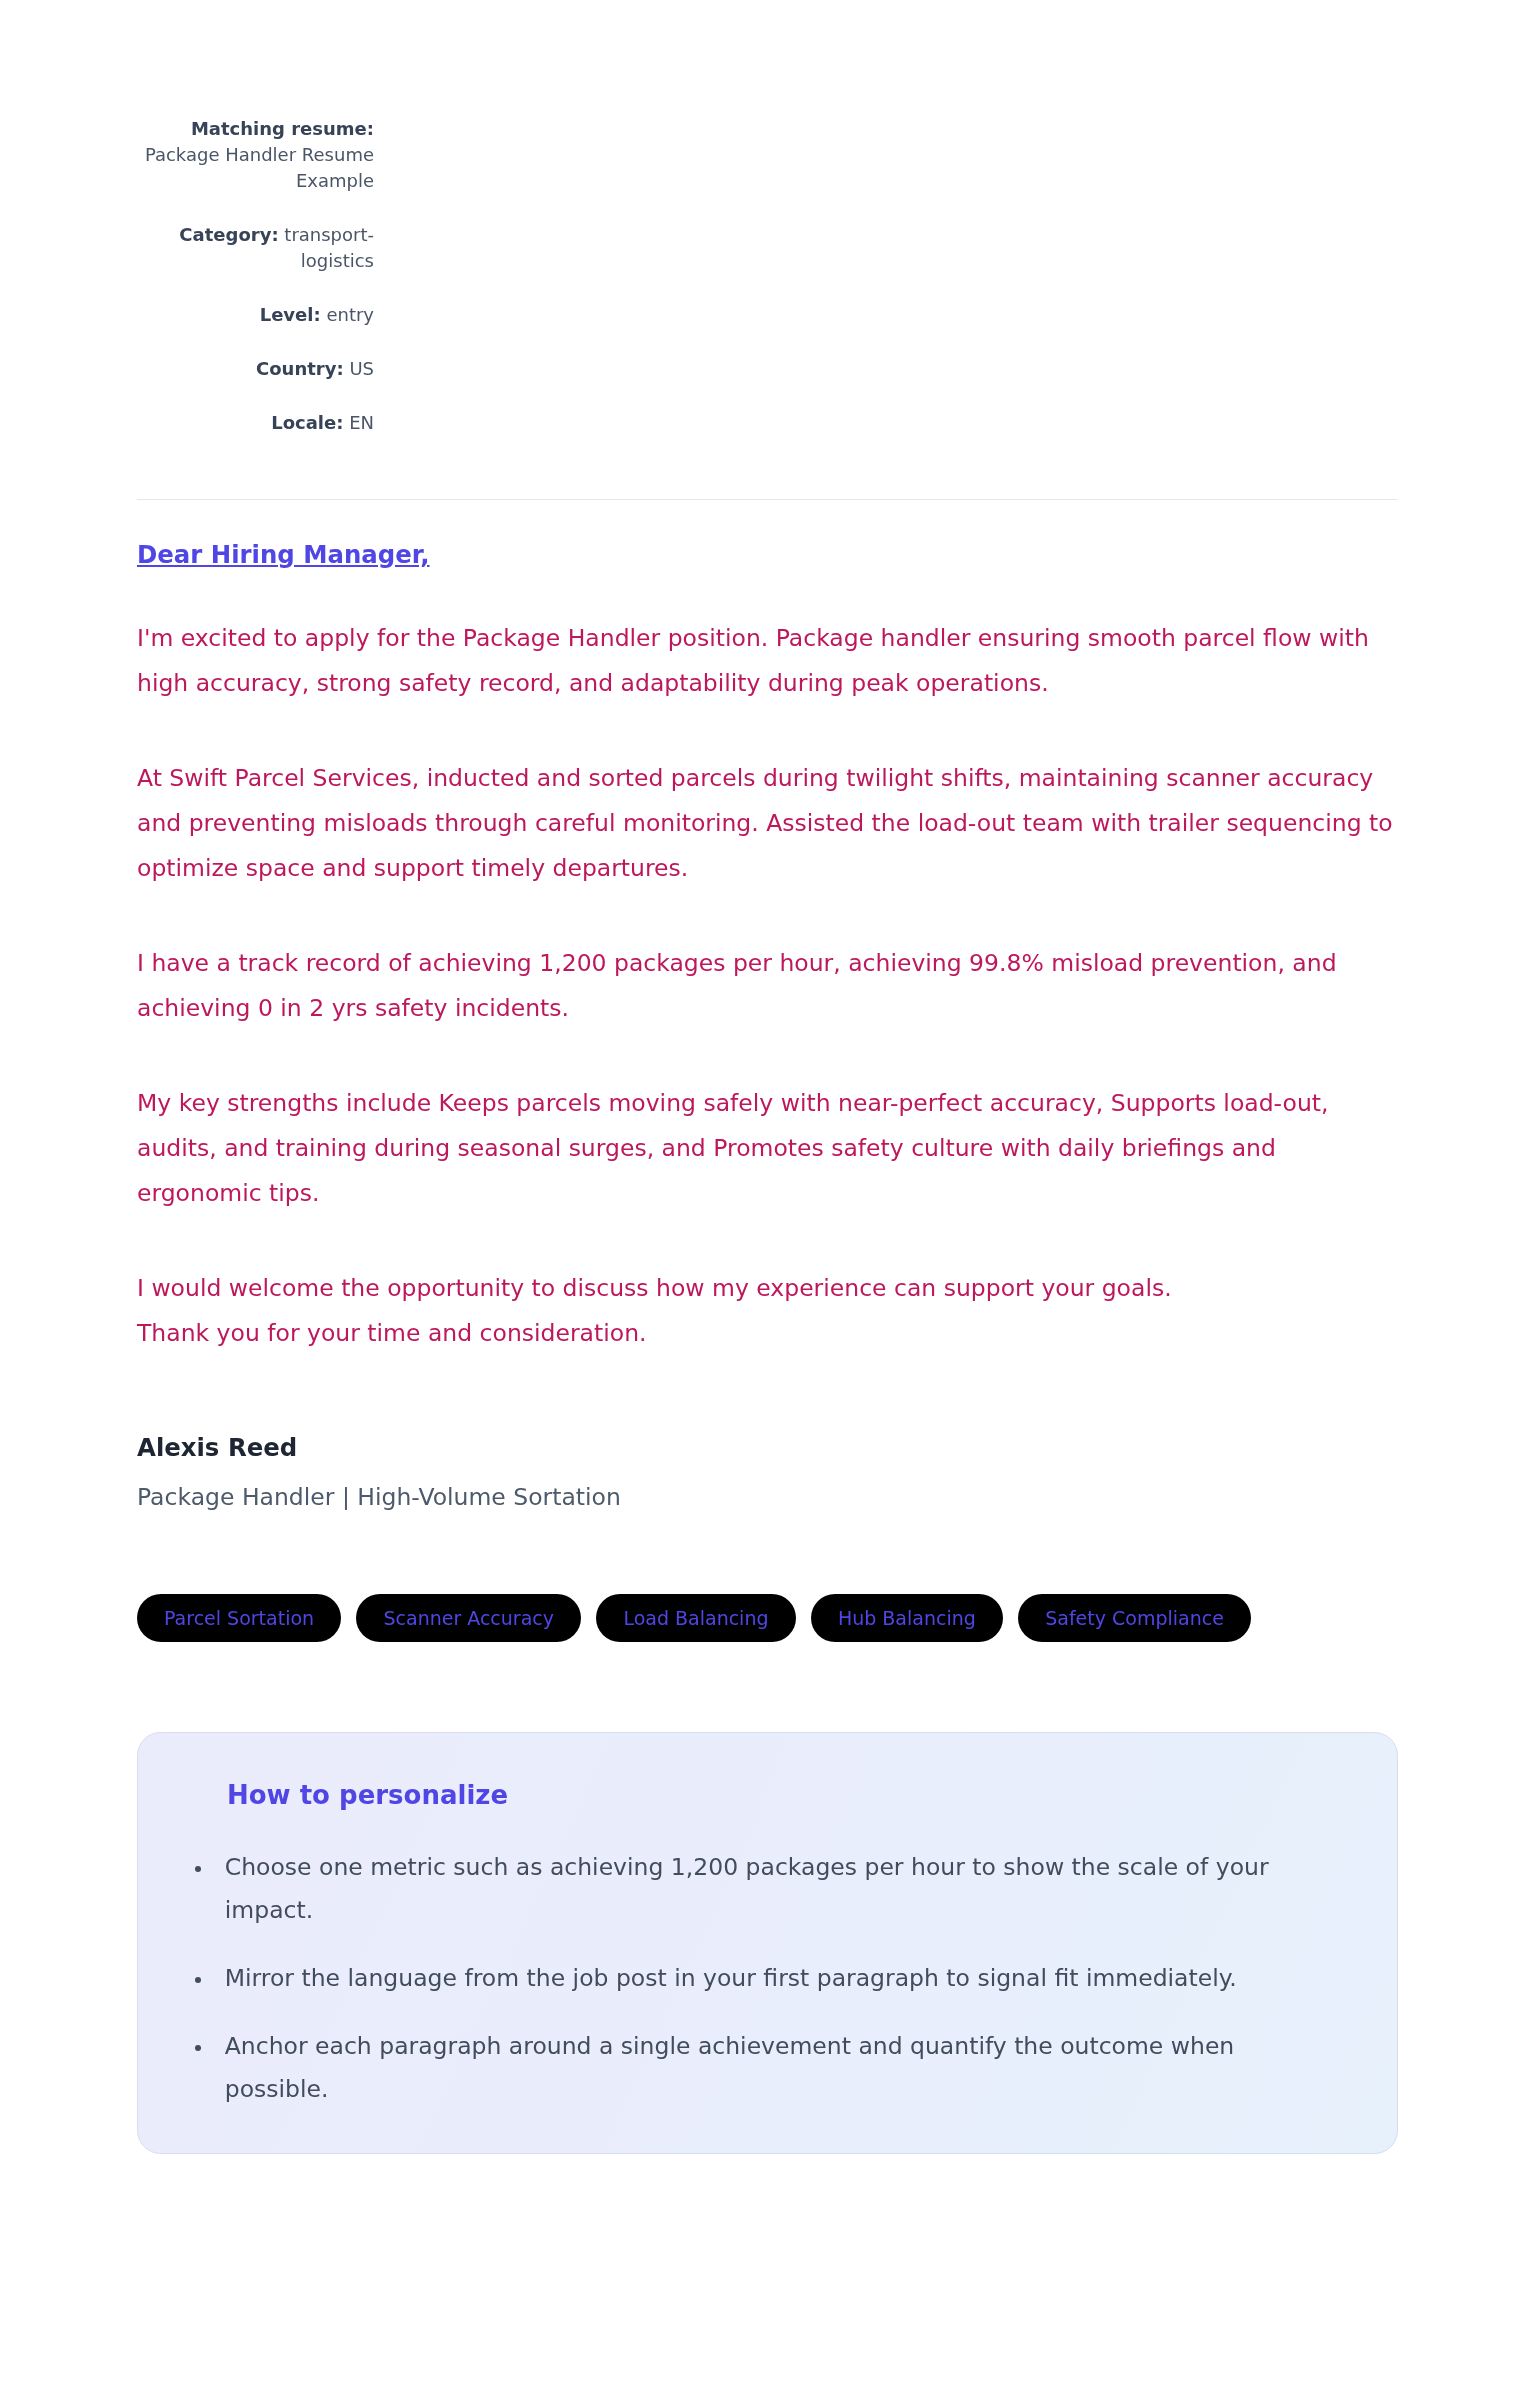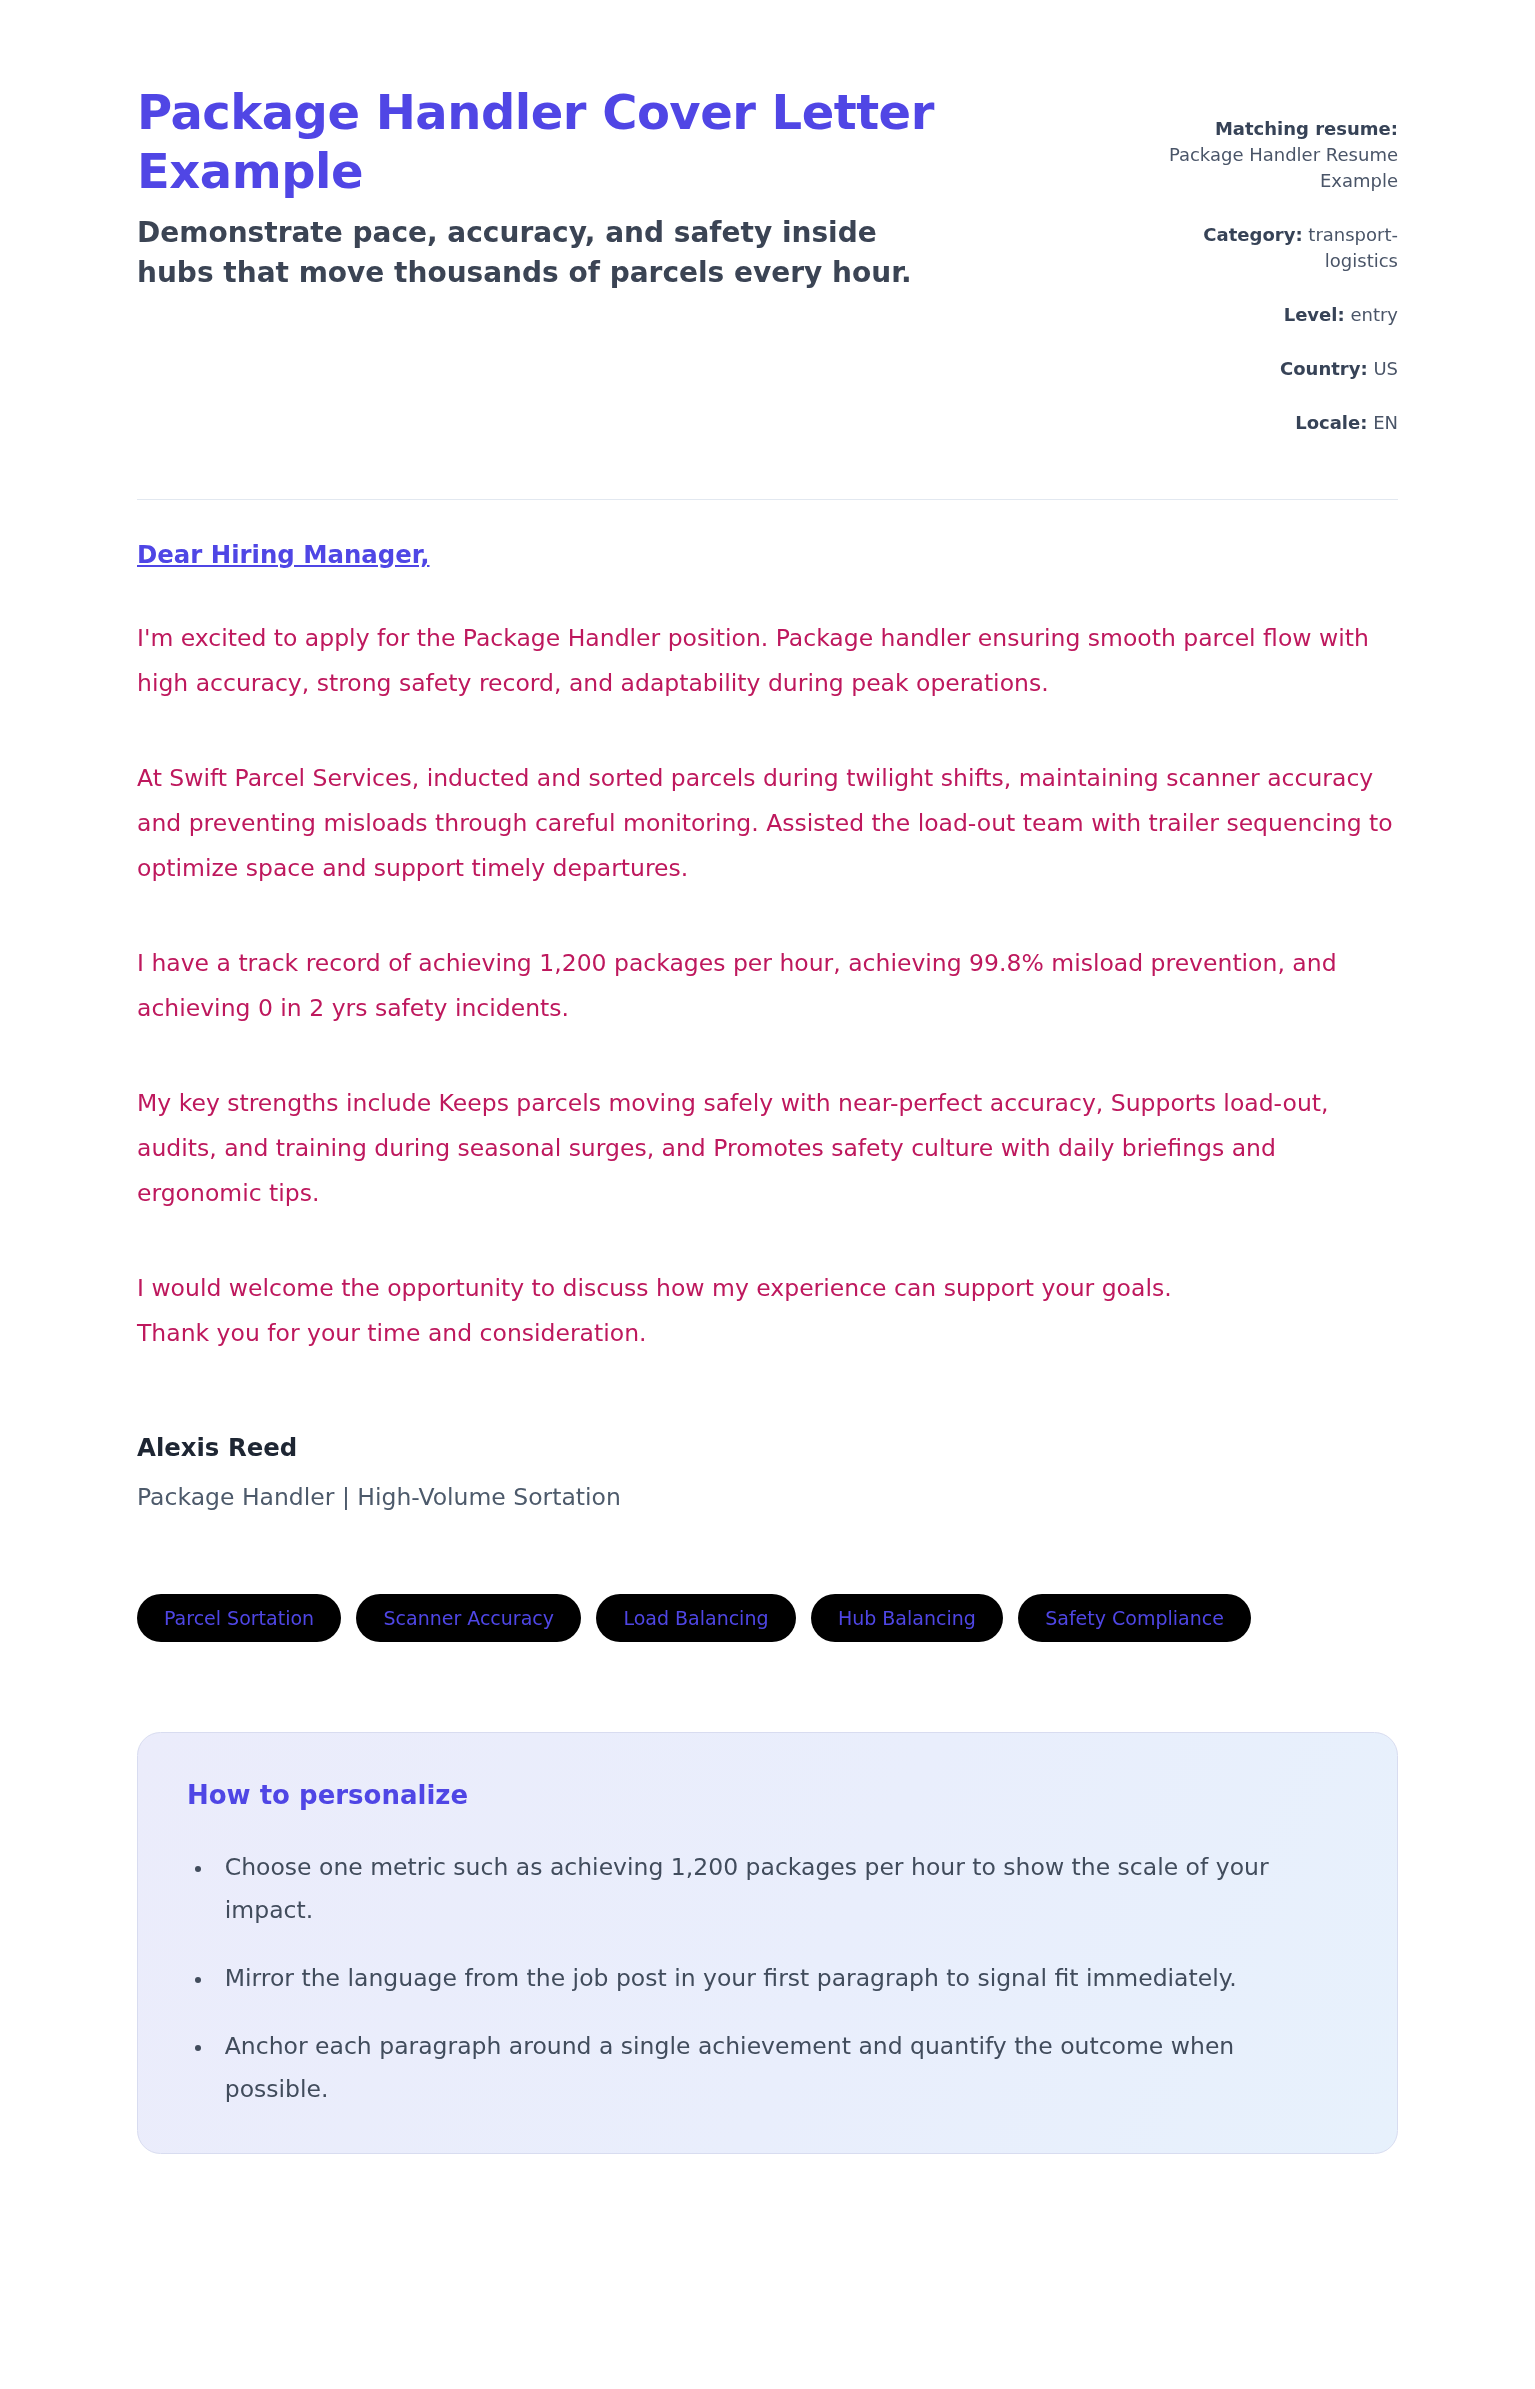--- a/index.html
+++ b/index.html
@@ -108,20 +108,21 @@
     margin-top: 90px;
     border-radius: 23.5px;
     border: 0.9px solid #d8dcf0;
     background: linear-gradient(115deg, #ebecfb 0%, #e9eefc 55%, #e7f1fc 100%);
     padding: 47px 49px 42px 49px;
   }
   .personalize-heading {
     font-size: 26px;
     font-weight: bold;
     color: #4f46e5;
+    margin-left: 40px;
   }
   .tips-list {
     margin-top: 36px;
     padding-left: 27px;
     list-style: disc;
   }
   .tips-list li {
     padding-left: 10.8px;
     margin-bottom: 25px;
     font-size: 23.5px;
@@ -131,24 +132,20 @@
   }
   .tips-list li::marker { color: #414c5c; font-size: 20px; }
   .tips-list li:last-child { margin-bottom: 0; }
 </style>
 </head>
 <body>
 
 <div class="container">
 
   <div class="header-row">
-    <div class="header-left">
-      <h1 class="page-title">Package Handler Cover Letter Example</h1>
-      <div class="page-subtitle">Demonstrate pace, accuracy, and safety inside hubs that move thousands of parcels every hour.</div>
-    </div>
     <div class="meta-block">
       <div class="meta-row"><span class="meta-label">Matching resume:</span> <span>Package Handler Resume Example</span></div>
       <div class="meta-row"><span class="meta-label">Category:</span> <span>transport-logistics</span></div>
       <div class="meta-row"><span class="meta-label">Level:</span> <span>entry</span></div>
       <div class="meta-row"><span class="meta-label">Country:</span> <span>US</span></div>
       <div class="meta-row"><span class="meta-label">Locale:</span> <span>EN</span></div>
     </div>
   </div>
 
   <hr class="divider">

